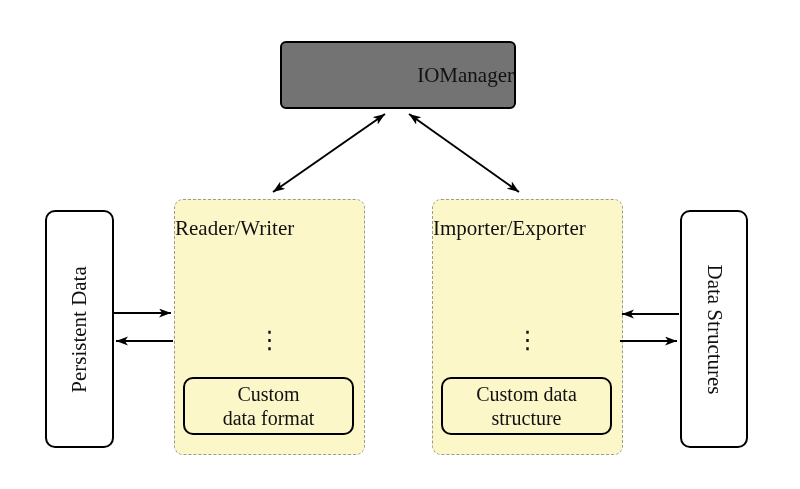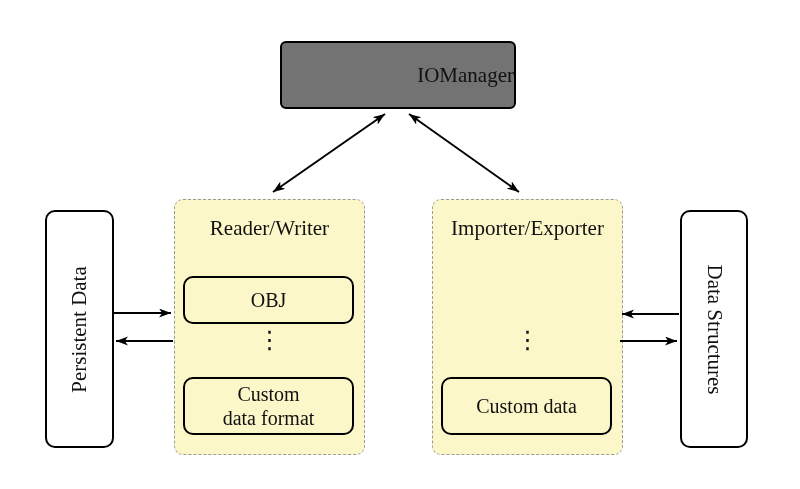--- a/index.html
+++ b/index.html
@@ -43,21 +43,20 @@
     border: 1.6px dashed #9a9a9a;
     border-radius: 9px;
   }
   .panel-rw { left: 174px; }
   .panel-ie { left: 432px; }
   .panel-title {
     position: absolute;
     top: 16px;
     left: 0;
     width: 100%;
-    text-align: center;
     font-size: 21px;
     white-space: nowrap;
   }
   .inner-node {
     position: absolute;
     left: 8px;
     width: 171px;
     box-sizing: border-box;
     border: 2.5px solid #000000;
     border-radius: 10px;
@@ -119,35 +118,33 @@
 <body>
 
 <div class="canvas">
 
   <div class="node io-box">
     <span>IOManager</span>
   </div>
 
   <div class="panel panel-rw">
     <div class="panel-title">Reader/Writer</div>
-    <div class="inner-node inner-top">
-      <span>OBJ</span>
-    </div>
     <div class="dots">⋮</div>
     <div class="inner-node inner-bottom">
       <span>Custom</span>
       <span>data format</span>
     </div>
   </div>
 
   <div class="panel panel-ie">
     <div class="panel-title">Importer/Exporter</div>
     <div class="dots">⋮</div>
     <div class="inner-node inner-bottom">
       <span>Custom data</span>
+      <span>structure</span>
     </div>
   </div>
 
   <div class="side-box side-left">
     <span class="vtext">Persistent Data</span>
   </div>
 
   <div class="side-box side-right">
     <span class="vtext">Data Structures</span>
   </div>

